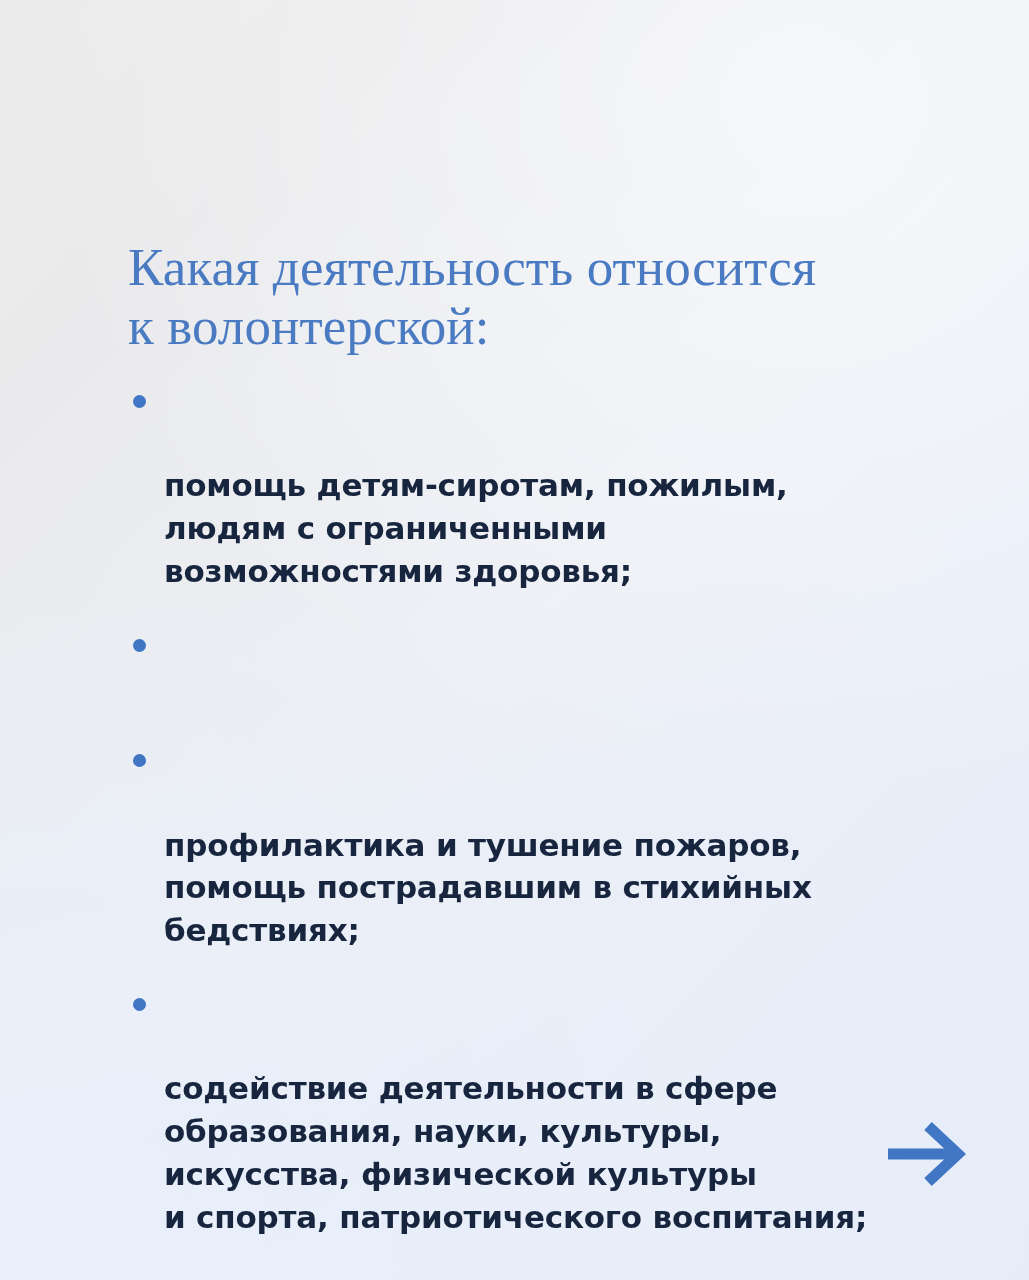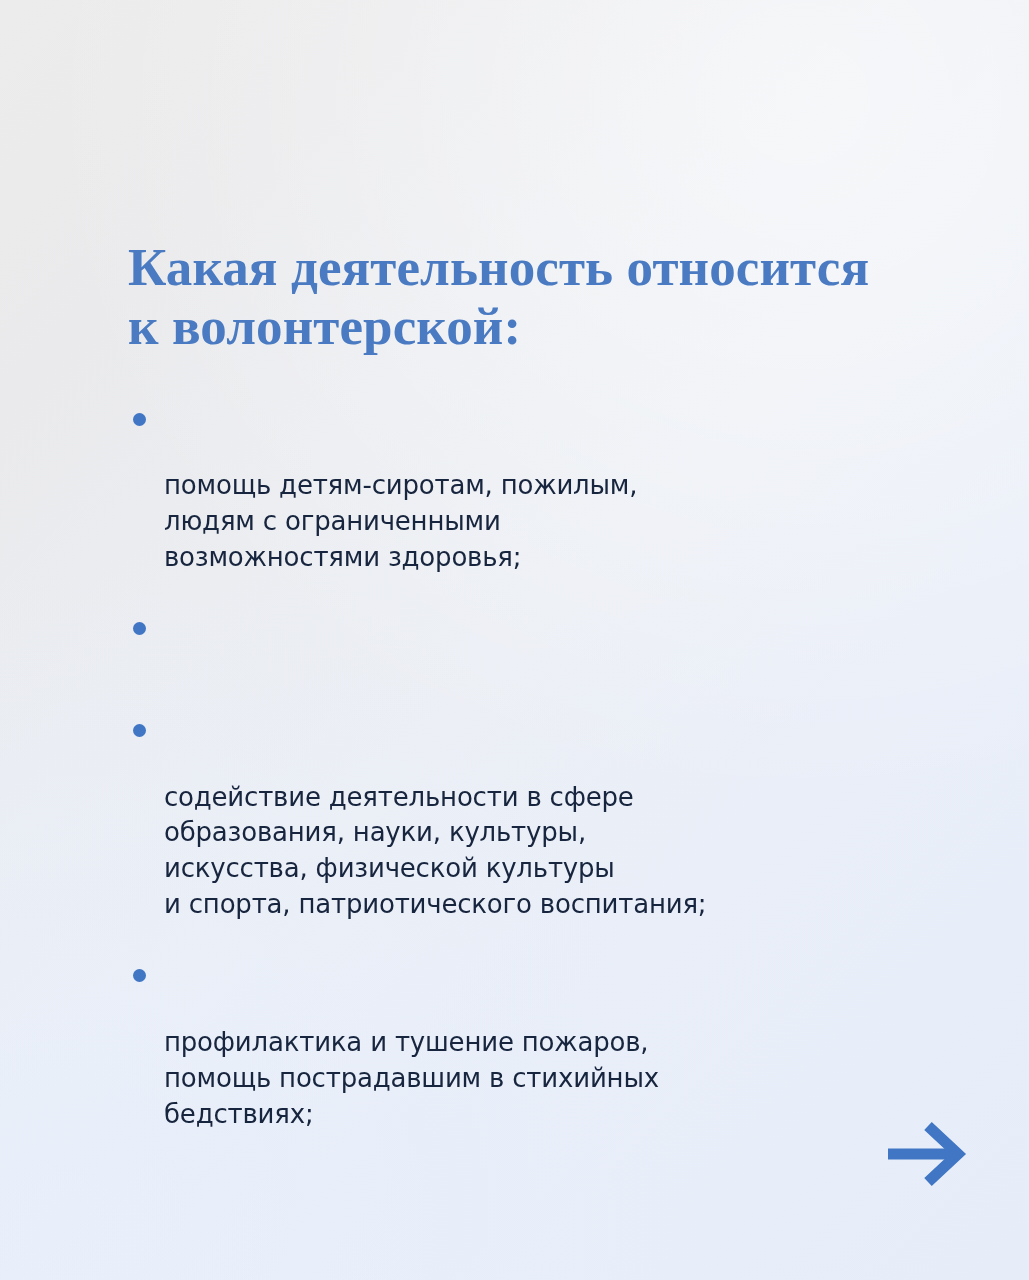--- a/index.html
+++ b/index.html
@@ -44,45 +44,45 @@
   }
 
   .content {
     position: absolute;
     left: 128px;
     top: 238px;
     width: 860px;
   }
 
   .slide-title {
-    margin: 0 0 40px 0;
+    margin: 0 0 22px 0;
     font-family: "Liberation Serif", "DejaVu Serif", serif;
     font-size: 53px;
     line-height: 1.12;
-    font-weight: 700;
+    font-weight: 400;
     color: #4a7bc2;
     letter-spacing: 0.1px;
     white-space: pre-line;
   }
 
   .bullet-list {
     list-style: none;
     margin: 0;
     padding: 0;
   }
 
   .bullet-item {
     position: relative;
     padding-left: 36px;
     margin-bottom: 30px;
     color: #17253e;
     font-family: "DejaVu Sans", "Liberation Sans", sans-serif;
-    font-size: 26px;
+    font-size: 31px;
     line-height: 1.38;
-    font-weight: 400;
+    font-weight: 700;
     letter-spacing: -0.2px;
     white-space: pre-line;
   }
 
   .bullet-item:last-child {
     margin-bottom: 0;
   }
 
   .bullet-dot {
     position: absolute;
@@ -125,31 +125,31 @@
 людям с ограниченными
 возможностями здоровья;</span>
       </li>
 
       <li class="bullet-item">
         <span class="bullet-dot"></span>
       </li>
 
       <li class="bullet-item">
         <span class="bullet-dot"></span>
+        <span>профилактика и тушение пожаров,
+помощь пострадавшим в стихийных
+бедствиях;</span>
+      </li>
+
+      <li class="bullet-item">
+        <span class="bullet-dot"></span>
         <span>содействие деятельности в сфере
 образования, науки, культуры,
 искусства, физической культуры
 и спорта, патриотического воспитания;</span>
-      </li>
-
-      <li class="bullet-item">
-        <span class="bullet-dot"></span>
-        <span>профилактика и тушение пожаров,
-помощь пострадавшим в стихийных
-бедствиях;</span>
       </li>
 
     </ul>
   </div>
 
   <div class="next-arrow">
     <svg viewBox="0 0 90 84" xmlns="http://www.w3.org/2000/svg" aria-hidden="true">
       <g stroke="#4076c4" stroke-width="11" fill="none" stroke-linecap="butt" stroke-linejoin="miter">
         <line x1="8" y1="42" x2="72" y2="42"></line>
         <polyline points="48,14 78,42 48,70"></polyline>

